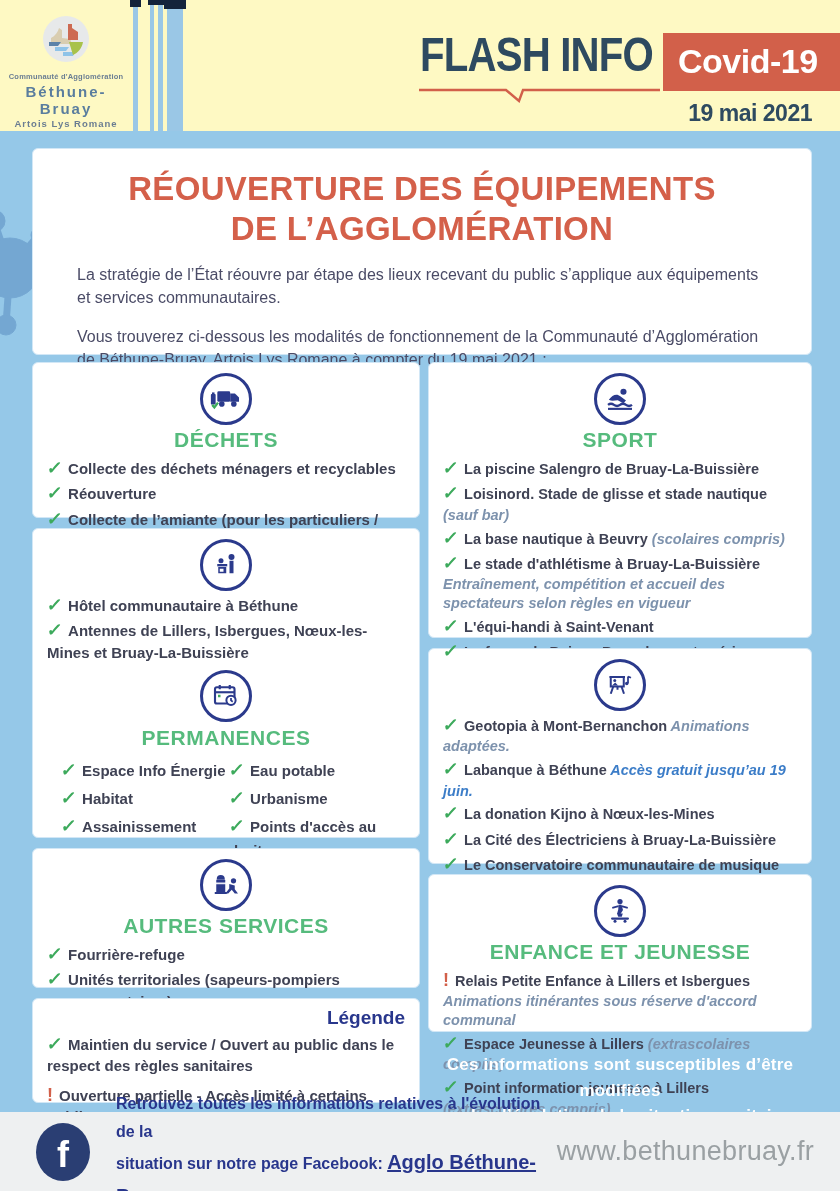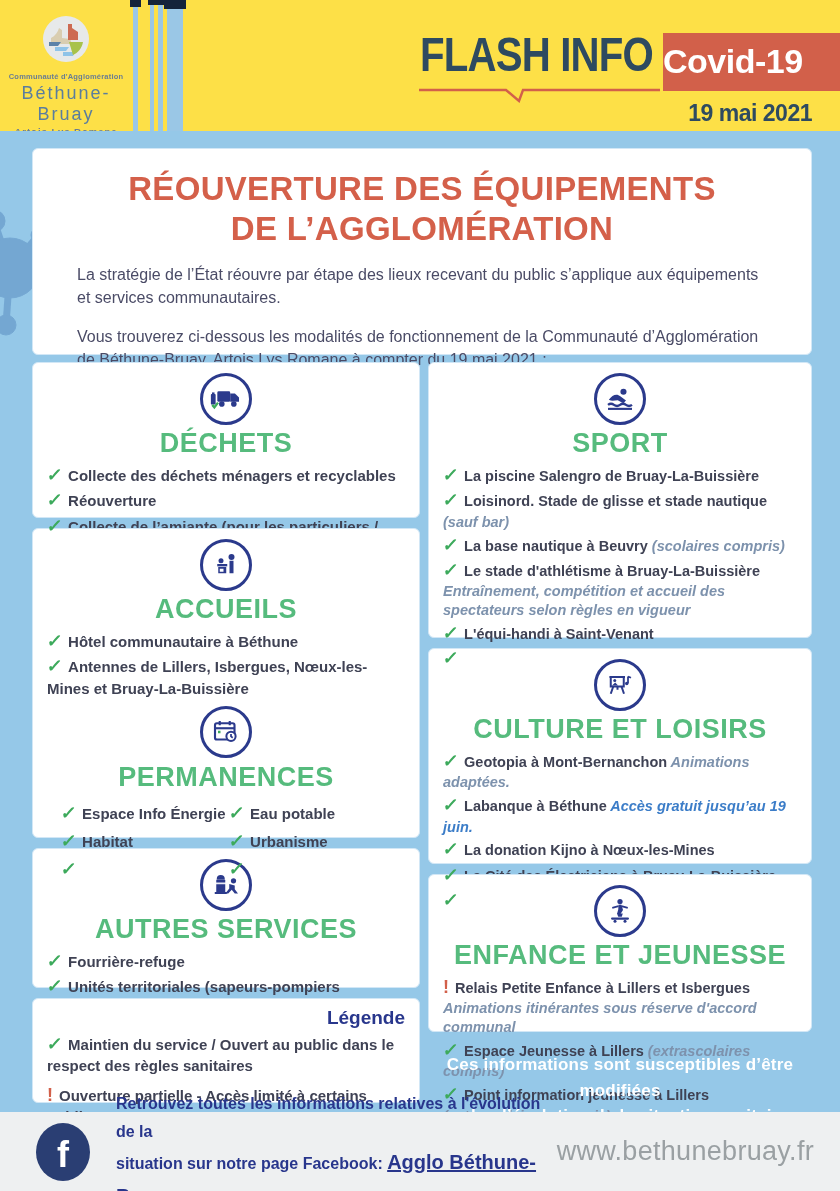--- a/index.html
+++ b/index.html
@@ -1,63 +1,63 @@
 <!DOCTYPE html>
 <html><head>
 <meta charset="utf-8">
 <style>
   * { margin:0; padding:0; box-sizing:border-box; }
   html,body { background:#e8e8e8; }
   body { font-family:"Liberation Sans", sans-serif; }
   .page { position:relative; width:840px; height:1191px; margin:0 auto; background:#ffffff; overflow:hidden; }
 
   
-  .header { position:absolute; top:0; left:0; width:840px; height:131px; background:#fde047; }
+  .header { position:absolute; top:0; left:0; width:840px; height:131px; background:#fef9c3; }
   .logo-box { position:absolute; left:0; top:0; width:132px; height:131px; text-align:center; padding-top:16px; }
   .logo-emblem { width:46px; height:46px; margin:0 auto 6px; }
   .logo-l1 { font-size:7.5px; color:#6a7d92; font-weight:600; letter-spacing:.2px; }
-  .logo-l2 { font-size:18px; color:#5a7d9e; font-weight:400; letter-spacing:2px; margin-top:2px; }
+  .logo-l2 { font-size:15px; color:#5a7d9e; font-weight:700; letter-spacing:2px; margin-top:2px; }
   .logo-l3 { font-size:9.5px; color:#6a7d92; font-weight:700; letter-spacing:1px; margin-top:1px; }
 
   .stripe { position:absolute; top:0; background:#9ac7e6; }
   .s1 { left:133px; width:5px;  height:131px; }
   .s2 { left:150px; width:4px;  height:131px; }
   .s3 { left:158px; width:5px;  height:131px; }
   .s4 { left:167px; width:16px; height:131px; }
   .cap { position:absolute; top:0; background:#14233a; }
   .c1 { left:130px; width:11px; height:7px; }
   .c2 { left:148px; width:17px; height:5px; }
   .c3 { left:164px; width:22px; height:9px; }
 
   .flash-title { position:absolute; top:26px; right:187px; font-size:49px; font-weight:700;
                  color:#2e4a60; letter-spacing:-1px; transform:scaleX(.82); transform-origin:right center; white-space:nowrap; }
   .flash-tail { position:absolute; top:88px; left:418px; }
   .covid-badge { position:absolute; top:33px; left:663px; width:177px; height:58px; background:#d2604a;
-                 color:#fff; font-size:34px; font-weight:700; line-height:56px; letter-spacing:-.5px; }
+                 color:#fff; font-size:34px; font-weight:700; line-height:56px; padding-left:15px; letter-spacing:-.5px; }
   .date-label { position:absolute; top:100px; right:28px; font-size:23px; font-weight:700; color:#2e4a60; letter-spacing:-.5px; }
 
   
   .body-blue { position:absolute; top:131px; left:0; width:840px; height:981px; background:#95c8e8; }
   .molecule { position:absolute; left:-16px; top:52px; opacity:.85; }
 
   
   .card { background:#fff; border:1.5px solid #d2e7f6; border-radius:6px; }
   .intro-card { position:absolute; left:32px; top:17px; width:780px; height:207px; padding:20px 44px 12px; text-align:center; }
   .main-title { color:#d4604a; font-size:33px; font-weight:800; letter-spacing:.3px; line-height:1.2; }
   .intro-p { text-align:left; color:#4a4b66; font-weight:400; font-size:16px; line-height:1.45; margin-top:15px; }
 
   
   .col { position:absolute; top:231px; display:flex; flex-direction:column; gap:10px; }
   .col-left  { left:32px;  width:388px; }
   .col-right { left:428px; width:384px; }
 
   .col .card { padding:8px 14px 8px; }
   .icon-circle { width:52px; height:52px; border:3px solid #2b3a8c; border-radius:50%; background:#fff;
                  display:flex; align-items:center; justify-content:center; margin:2px auto 3px; }
-  .card-title { text-align:center; color:#56bb7d; font-size:27px; font-weight:800; letter-spacing:.5px; margin-bottom:5px; }
+  .card-title { text-align:center; color:#56bb7d; font-size:21px; font-weight:800; letter-spacing:.5px; margin-bottom:5px; }
   .card-sub { text-align:center; color:#56bb7d; font-size:13px; font-weight:700; margin:-3px 0 8px; }
 
   .li { display:block; font-size:15px; line-height:1.3; margin:2px 0; color:#3f4254; font-weight:600; }
   .col-right .li { font-size:14.5px; line-height:1.3; }
   .mark { display:inline-block; font-weight:900; margin-right:6px; }
   .mark.check { color:#3daa5c; font-size:18px; transform:skewX(-8deg); }
   .mark.warn  { color:#d2604a; font-size:18px; }
   .note { font-style:italic; color:#7d92ad; font-weight:600; }
   .note.blue { color:#3c7dc8; }
   .li.spaced { margin-top:8px; }
@@ -184,21 +184,20 @@
             <g fill="#2b3a8c">
               <circle cx="16.4" cy="5.6" r="2.4"></circle>
               <path d="M14.8 8.6h3.2v10h-3.2z"></path>
               <circle cx="8" cy="8.6" r="2"></circle>
               <path d="M5 11.2h8v1.9H5z"></path>
               <path d="M5.8 13.6h6.4v5H5.8z"></path>
               <rect x="7" y="15" width="3" height="2.4" fill="#fff"></rect>
             </g>
           </svg>
         </div>
-        <h2 class="card-title">ACCUEILS</h2>
         <div>
             <div class="li"><span class="mark check">✓</span><span>Hôtel communautaire à Béthune</span></div>
             <div class="li"><span class="mark check">✓</span><span>Antennes de Lillers, Isbergues, Nœux-les-Mines et Bruay-La-Buissière</span></div>
           </div>
 
         <div class="icon-circle mid-icon">
           <svg width="30" height="30" viewBox="0 0 24 24">
             <g fill="none" stroke="#2b3a8c" stroke-width="1.7">
               <rect x="3.2" y="5" width="15.6" height="13" rx="1.5"></rect>
               <path d="M3.2 9h15.6"></path>
@@ -282,21 +281,20 @@
               <rect x="4.6" y="5.6" width="10.4" height="7.6"></rect>
               <path d="M3.6 5.6h12.4"></path>
               <path d="M10 13.2v2.6M6.6 13.2L4.6 19M13.2 13.2l2 5.8"></path>
             </g>
             <circle cx="7.8" cy="8.4" r="1.2" fill="#2b3a8c"></circle>
             <path d="M5.6 12.4l2.6-2.4 2.2 2.4z" fill="#2b3a8c"></path>
             <path d="M18.4 5.2v5.4M18.4 5.2l2.4 1" stroke="#2b3a8c" stroke-width="1.4" fill="none"></path>
             <circle cx="17.4" cy="10.8" r="1.4" fill="#2b3a8c"></circle>
           </svg>
         </div>
-        <h2 class="card-title">CULTURE ET LOISIRS</h2>
         <div>
             <div class="li"><span class="mark check">✓</span><span>Geotopia à Mont-Bernanchon</span><i class="note"> Animations adaptées.</i></div>
             <div class="li"><span class="mark check">✓</span><span>Labanque à Béthune</span><i class="note blue"> Accès gratuit jusqu’au 19 juin.</i></div>
             <div class="li"><span class="mark check">✓</span><span>La donation Kijno à Nœux-les-Mines</span></div>
             <div class="li"><span class="mark check">✓</span><span>La Cité des Électriciens à Bruay-La-Buissière</span></div>
             <div class="li"><span class="mark check">✓</span><span>Le Conservatoire communautaire de musique</span></div>
             <div class="li spaced"><span class="mark warn">!</span><span>Le Conservatoire communautaire de danse</span><i class="note"> Accueil des mineurs uniquement.</i></div>
           </div>
       </section>
 

